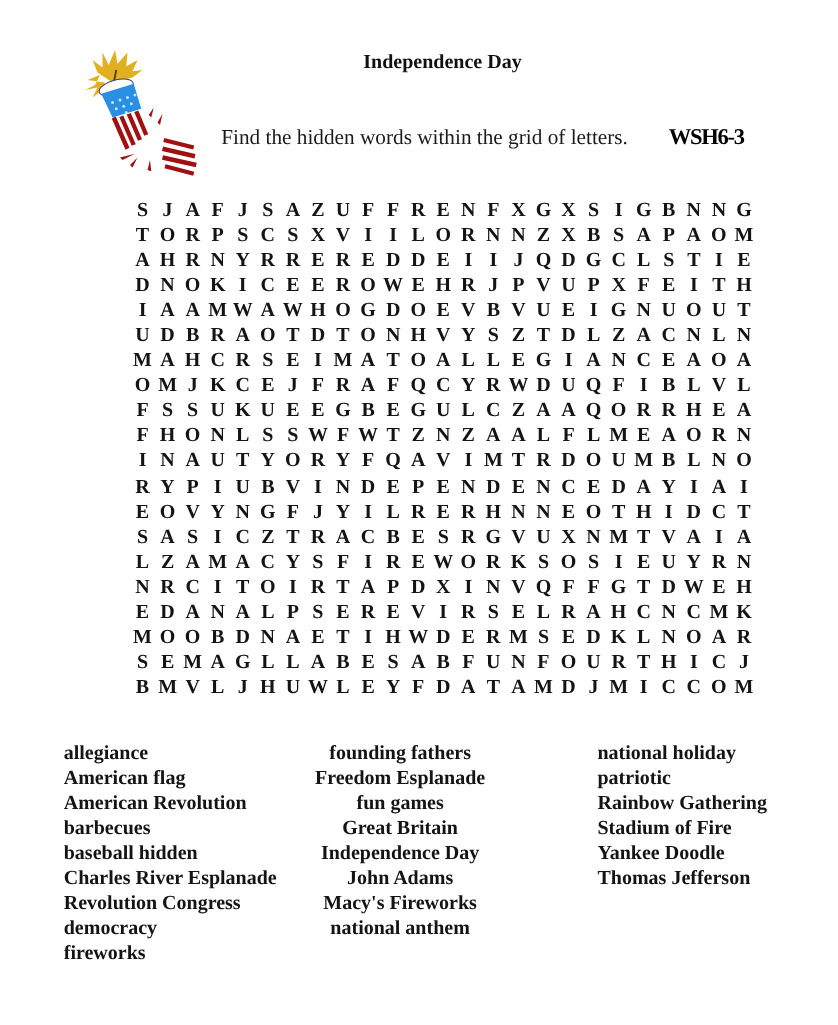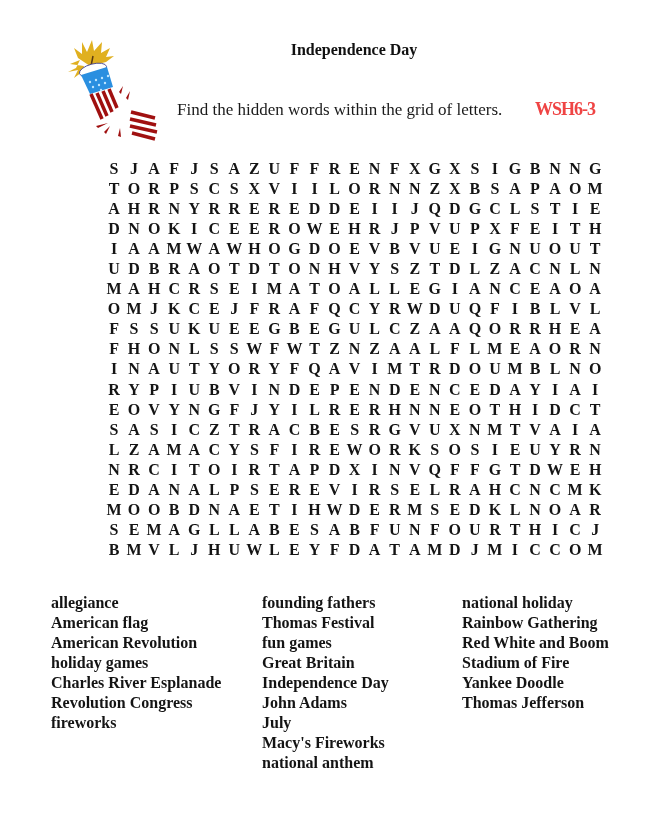--- a/index.html
+++ b/index.html
@@ -32,21 +32,21 @@
       top: 100px;
       font-size: 17px;
       color: #1a1a1a;
     }
     .code {
       position: absolute;
       left: 535px;
       top: 99px;
       font-size: 18px;
       font-weight: bold;
-      color: #ef4444;
+      color: #000000;
       letter-spacing: -1px;
     }
     .icon-wrap {
       position: absolute;
       left: 60px;
       top: 36px;
       width: 110px;
       height: 110px;
     }
     .grid {
@@ -69,22 +69,22 @@
       top: 593px;
       font-weight: bold;
       font-size: 16px;
       line-height: 20px;
       color: #141414;
     }
     .wordcol div {
       white-space: nowrap;
     }
     .col1 { left: 51px; }
-    .col2 { left: 262px; }
-    .col3 { left: 462px; }
+    .col2 { left: 252px; text-align: center; }
+    .col3 { left: 478px; }
   </style>
 </head>
 <body>
 
 <div class="icon-wrap">
   <svg width="110" height="110" viewBox="0 0 110 110">
 
     <g fill="#e0b020">
       <polygon points="18,22 14,12 22,18 22,6 27,16 32,4 34,15 42,6 41,17 50,12 46,21 54,20 46,26 30,30"></polygon>
       <polygon points="10,28 20,24 16,32 8,36 18,34 14,42 22,36 24,30"></polygon>
@@ -634,36 +634,37 @@
     <div class="cell">C</div>
     <div class="cell">C</div>
     <div class="cell">O</div>
     <div class="cell">M</div>
   </div>
 
 <div class="wordcol col1" id="col1">
     <div>allegiance</div>
     <div>American flag</div>
     <div>American Revolution</div>
-    <div>holiday games</div>
+    <div>barbecues</div>
+    <div>baseball hidden</div>
     <div>Charles River Esplanade</div>
     <div>Revolution Congress</div>
+    <div>democracy</div>
     <div>fireworks</div>
   </div>
 <div class="wordcol col2" id="col2">
     <div>founding fathers</div>
-    <div>Thomas Festival</div>
+    <div>Freedom Esplanade</div>
     <div>fun games</div>
     <div>Great Britain</div>
     <div>Independence Day</div>
     <div>John Adams</div>
-    <div>July</div>
     <div>Macy's Fireworks</div>
     <div>national anthem</div>
   </div>
 <div class="wordcol col3" id="col3">
     <div>national holiday</div>
+    <div>patriotic</div>
     <div>Rainbow Gathering</div>
-    <div>Red White and Boom</div>
     <div>Stadium of Fire</div>
     <div>Yankee Doodle</div>
     <div>Thomas Jefferson</div>
   </div>
 
 </body></html>

